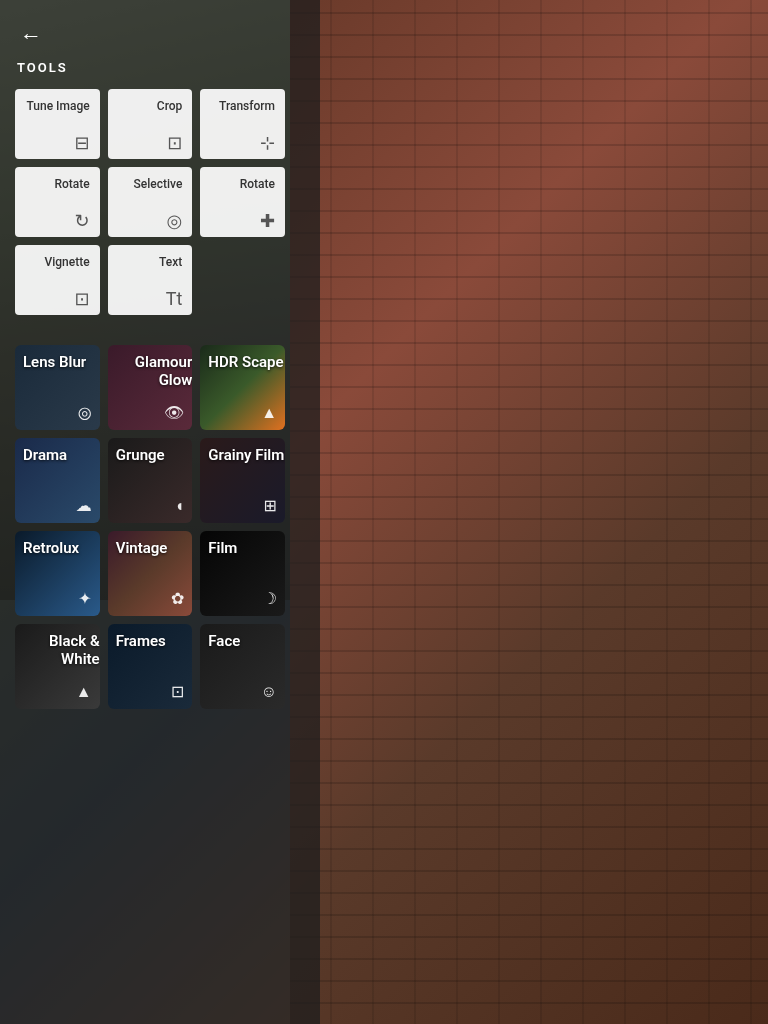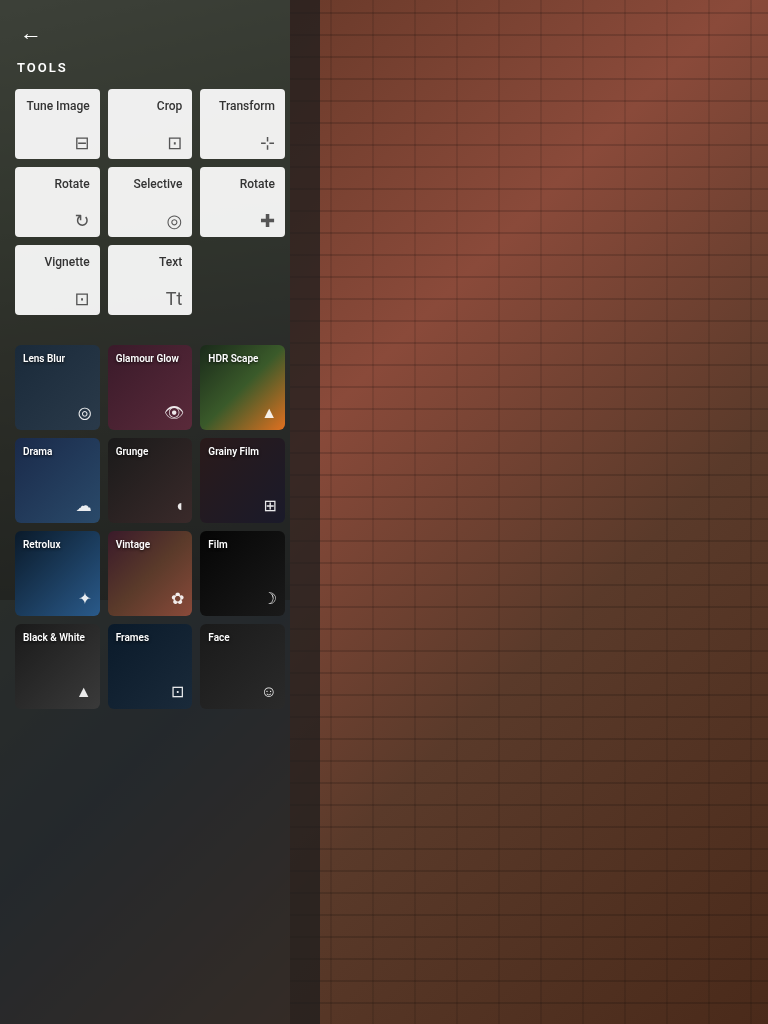--- a/index.html
+++ b/index.html
@@ -121,24 +121,25 @@
       height: 100%;
       position: absolute;
       top: 0; left: 0;
     }
 
     .filter-name {
       position: absolute;
       top: 8px;
       left: 8px;
       color: white;
-      font-size: 10px;
+      font-size: 15px;
       font-weight: 600;
       z-index: 2;
       text-shadow: 0 1px 3px rgba(0,0,0,0.8);
+      text-align: right;
     }
 
     .filter-icon {
       position: absolute;
       bottom: 8px;
       right: 8px;
       color: white;
       font-size: 16px;
       z-index: 2;
       opacity: 0.9;

